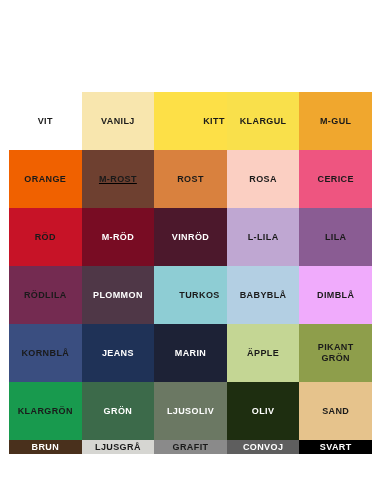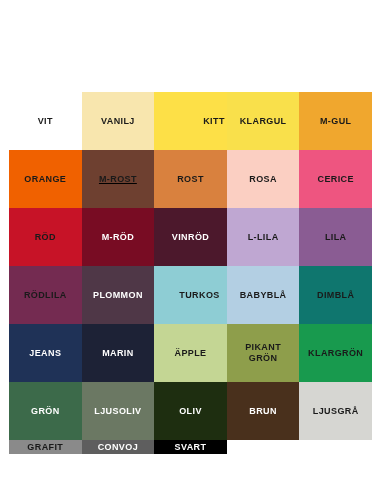--- a/index.html
+++ b/index.html
@@ -95,22 +95,25 @@
     </div>
     <div class="swatch" style="background: rgb(79, 55, 71);">
       <span class="swatch-label" style="color: rgb(255, 255, 255);">PLOMMON</span>
     </div>
     <div class="swatch" style="background: rgb(142, 205, 212); padding-left: 20px;">
       <span class="swatch-label" style="color: rgb(26, 26, 26);">TURKOS</span>
     </div>
     <div class="swatch" style="background: rgb(179, 207, 227);">
       <span class="swatch-label" style="color: rgb(26, 26, 26);">BABYBLÅ</span>
     </div>
-    <div class="swatch" style="background: #0f766e;">
+    <div class="swatch" style="background: #f0abfc;">
       <span class="swatch-label" style="color: rgb(26, 26, 26);">DIMBLÅ</span>
+    </div>
+    <div class="swatch" style="background: rgb(58, 78, 128);">
+      <span class="swatch-label" style="color: rgb(26, 26, 26);">KORNBLÅ</span>
     </div>
     <div class="swatch" style="background: rgb(31, 50, 87);">
       <span class="swatch-label" style="color: rgb(255, 255, 255);">JEANS</span>
     </div>
     <div class="swatch" style="background: rgb(29, 34, 54);">
       <span class="swatch-label" style="color: rgb(255, 255, 255);">MARIN</span>
     </div>
     <div class="swatch" style="background: rgb(196, 214, 148);">
       <span class="swatch-label" style="color: rgb(26, 26, 26);">ÄPPLE</span>
     </div>
@@ -123,20 +126,23 @@
     </div>
     <div class="swatch" style="background: rgb(60, 106, 74);">
       <span class="swatch-label" style="color: rgb(255, 255, 255);">GRÖN</span>
     </div>
     <div class="swatch" style="background: rgb(107, 120, 99);">
       <span class="swatch-label" style="color: rgb(255, 255, 255);">LJUSOLIV</span>
     </div>
     <div class="swatch" style="background: rgb(30, 46, 16);">
       <span class="swatch-label" style="color: rgb(255, 255, 255);">OLIV</span>
     </div>
+    <div class="swatch" style="background: rgb(230, 195, 140);">
+      <span class="swatch-label" style="color: rgb(26, 26, 26);">SAND</span>
+    </div>
     <div class="swatch" style="background: rgb(73, 48, 28);">
       <span class="swatch-label" style="color: rgb(255, 255, 255);">BRUN</span>
     </div>
     <div class="swatch" style="background: rgb(214, 214, 210);">
       <span class="swatch-label" style="color: rgb(26, 26, 26);">LJUSGRÅ</span>
     </div>
     <div class="swatch" style="background: rgb(138, 138, 138);">
       <span class="swatch-label" style="color: rgb(26, 26, 26);">GRAFIT</span>
     </div>
     <div class="swatch" style="background: rgb(94, 94, 94);">

